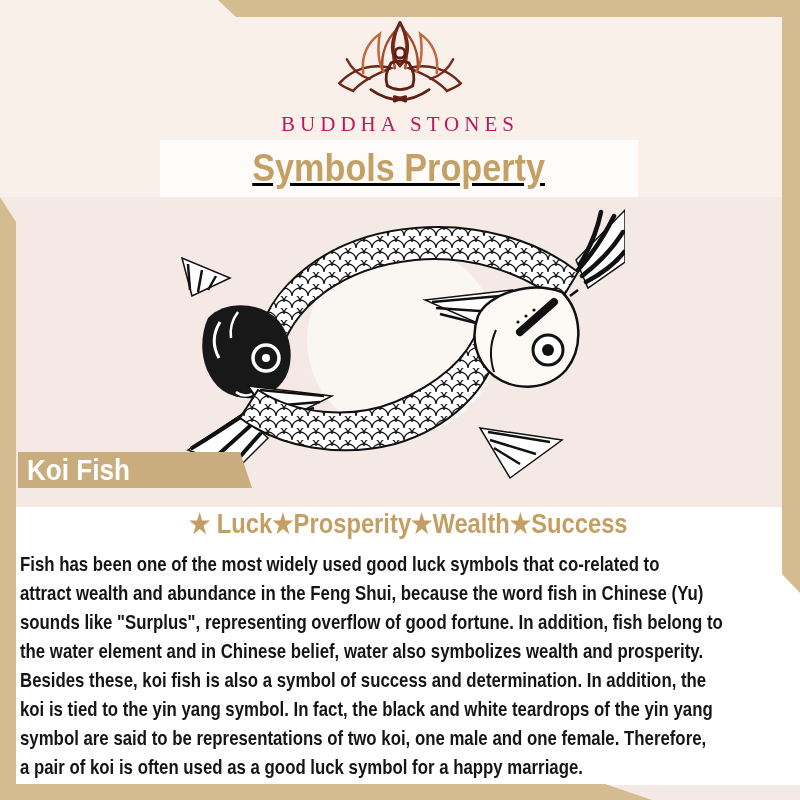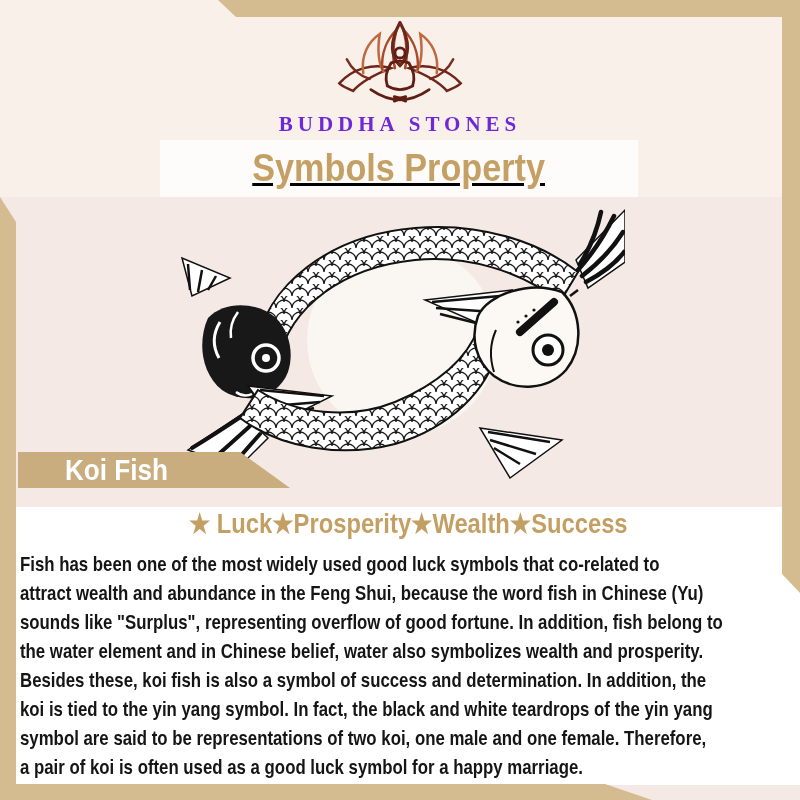--- a/index.html
+++ b/index.html
@@ -19,39 +19,38 @@
     clip-path:polygon(0 0,100% 0,100% 593px,0 574px);}
   .band-left{left:0;top:197px;width:16px;height:603px;
     clip-path:polygon(0 0,100% 25px,100% 100%,0 100%);}
   .band-bottom{left:0;top:784px;width:652px;height:16px;
     clip-path:polygon(0 0,605px 0,100% 100%,0 100%);}
   
   .logo{position:absolute;left:330px;top:20px;width:140px;height:95px;}
   .brand-name{
     position:absolute;left:0;top:112px;width:800px;text-align:center;
     font-family:"Liberation Serif",serif;font-size:21px;letter-spacing:5px;
-    color:#6d28d9;
-    font-weight:bold;
+    color:#be185d;
   }
   
   .title-band{
     position:absolute;left:160px;top:140px;width:478px;height:57px;background:#fdfcfa;
     display:flex;align-items:center;justify-content:center;text-decoration:underline;
   }
   .page-title{
     font-size:38px;font-weight:700;color:#c5a065;
     transform:scaleX(.9);letter-spacing:0;
   }
   
   .fish{position:absolute;left:180px;top:200px;width:445px;height:280px;}
   
   .section-banner{
     position:absolute;left:18px;top:452px;width:234px;height:36px;background:#c9ad7e;
     clip-path:polygon(0 0,222px 0,100% 100%,0 100%);
-    display:flex;align-items:center;padding-left:38px;
+    display:flex;align-items:center;
   }
   .section-label{
     padding-left:10px;font-size:29px;font-weight:700;color:#ffffff;
     transform:scaleX(.9);transform-origin:0 50%;
   }
   
   .benefits{
     position:absolute;left:16px;top:508px;width:784px;height:38px;text-align:center;
   }
   .benefits span{

